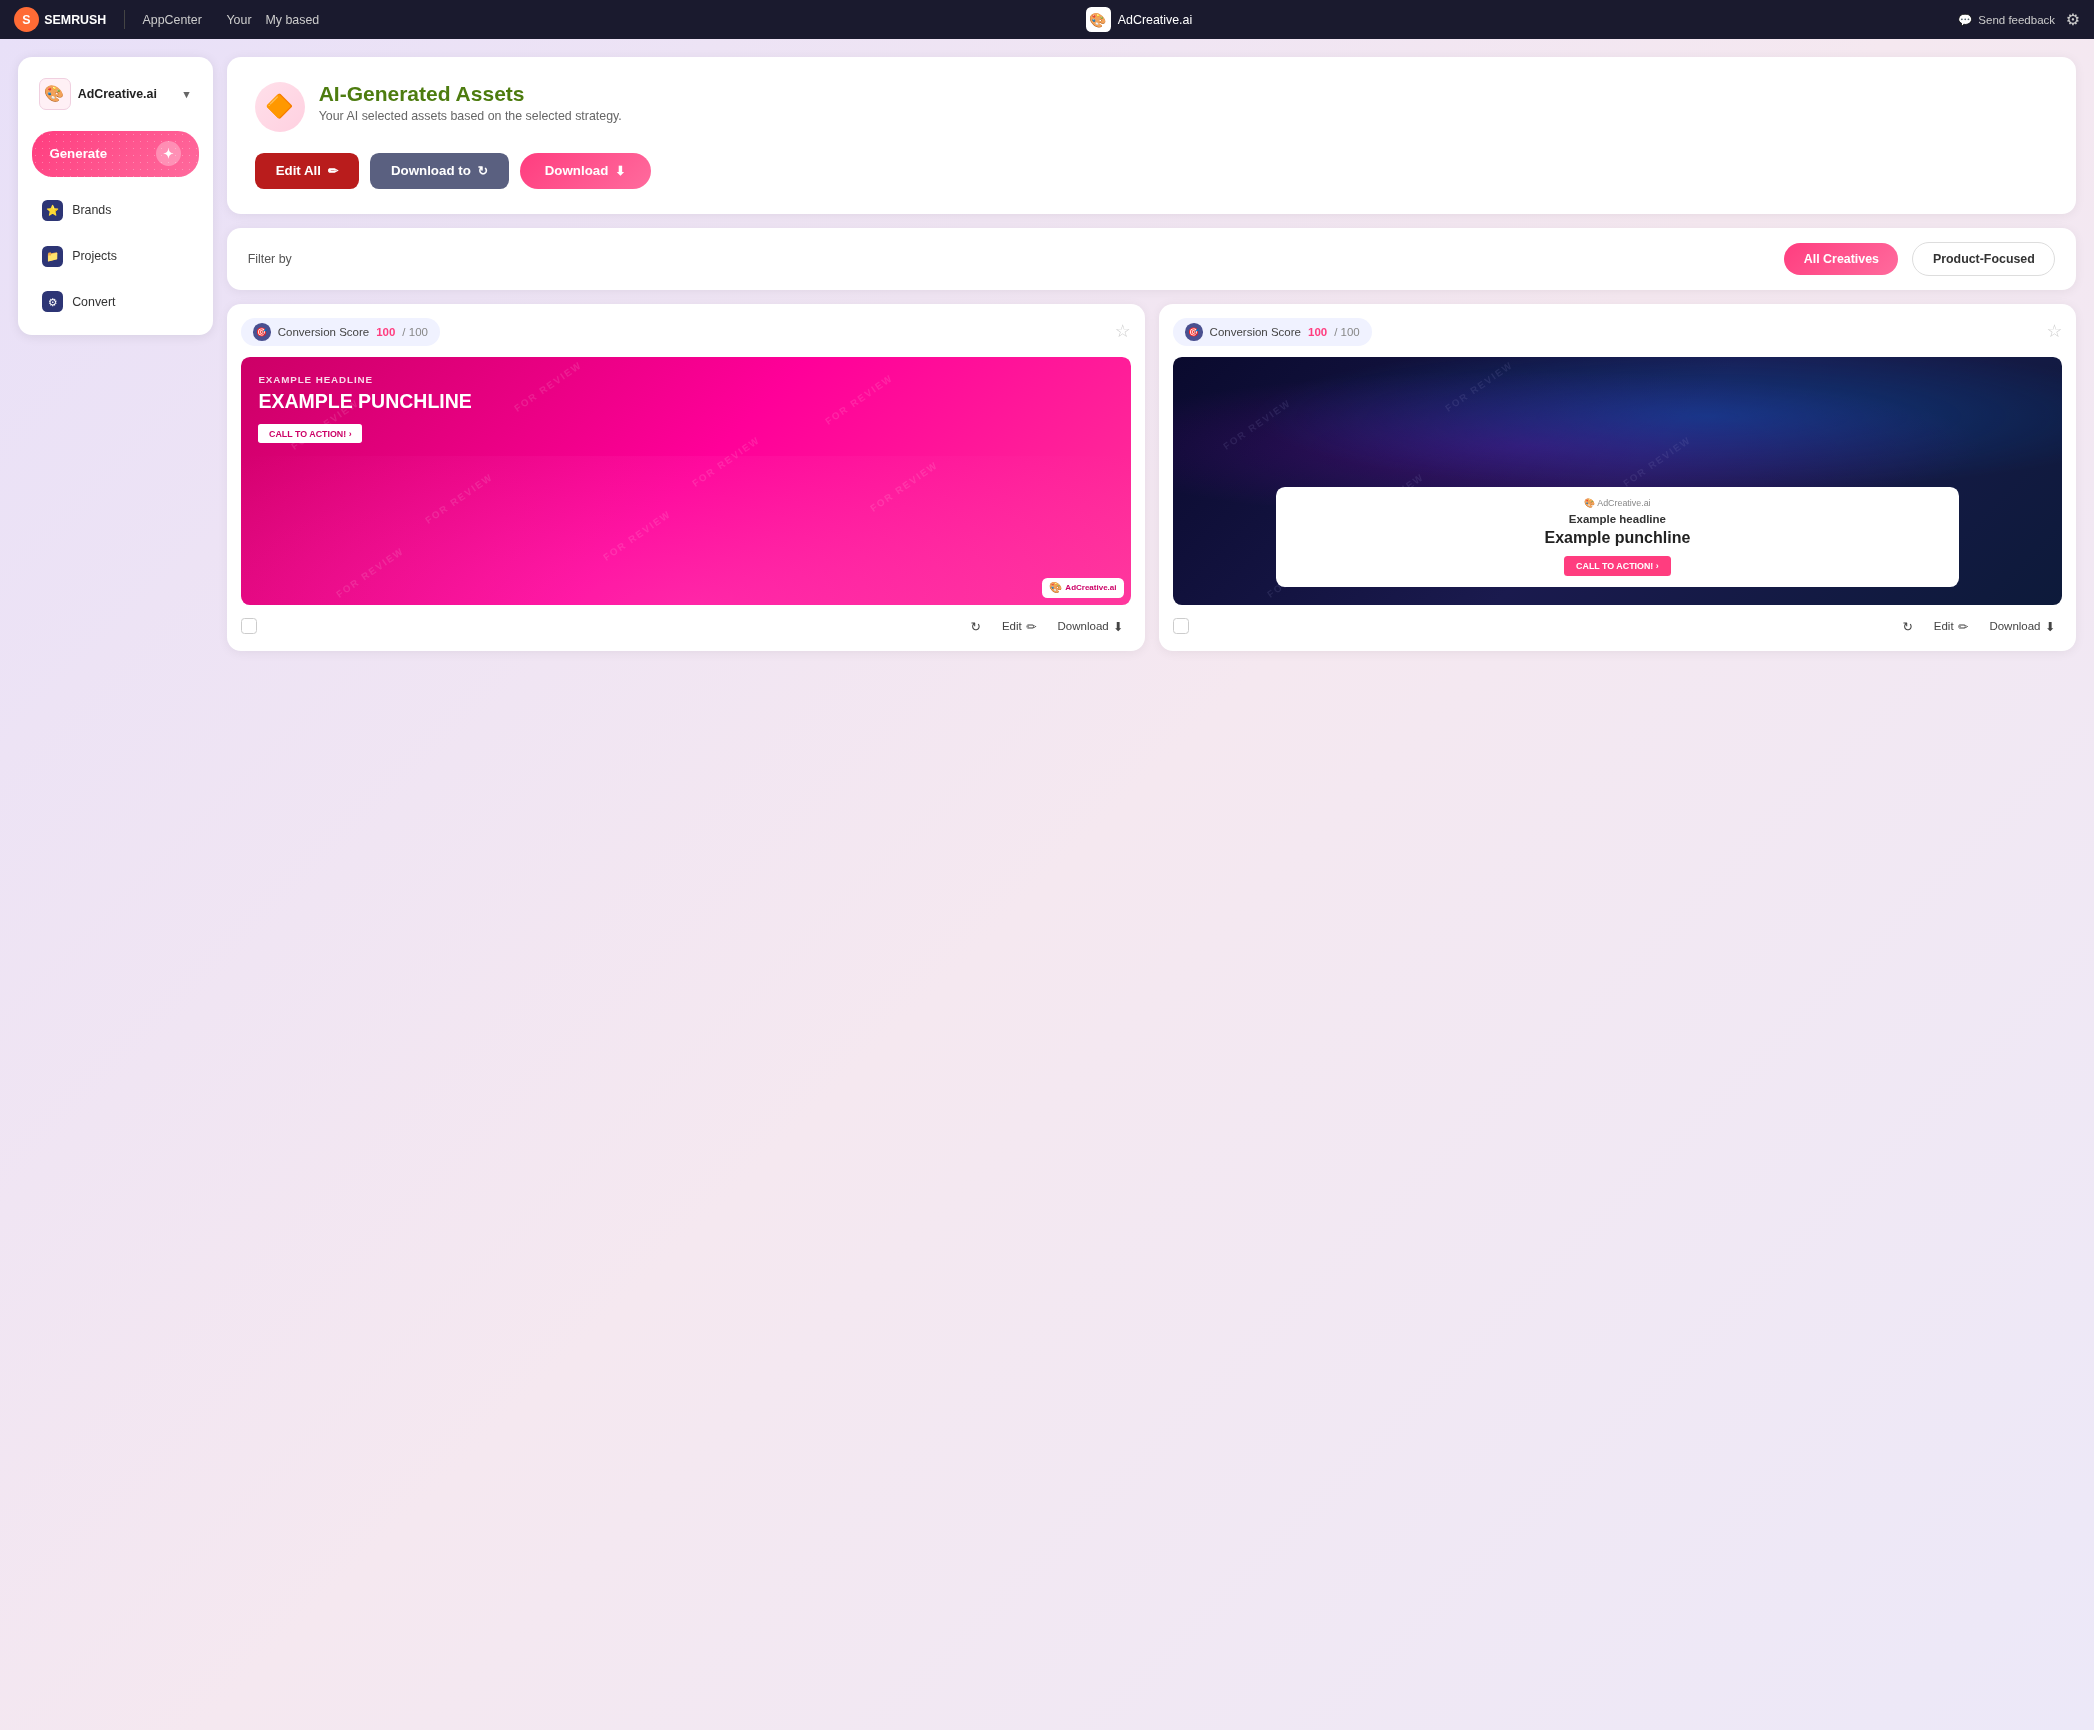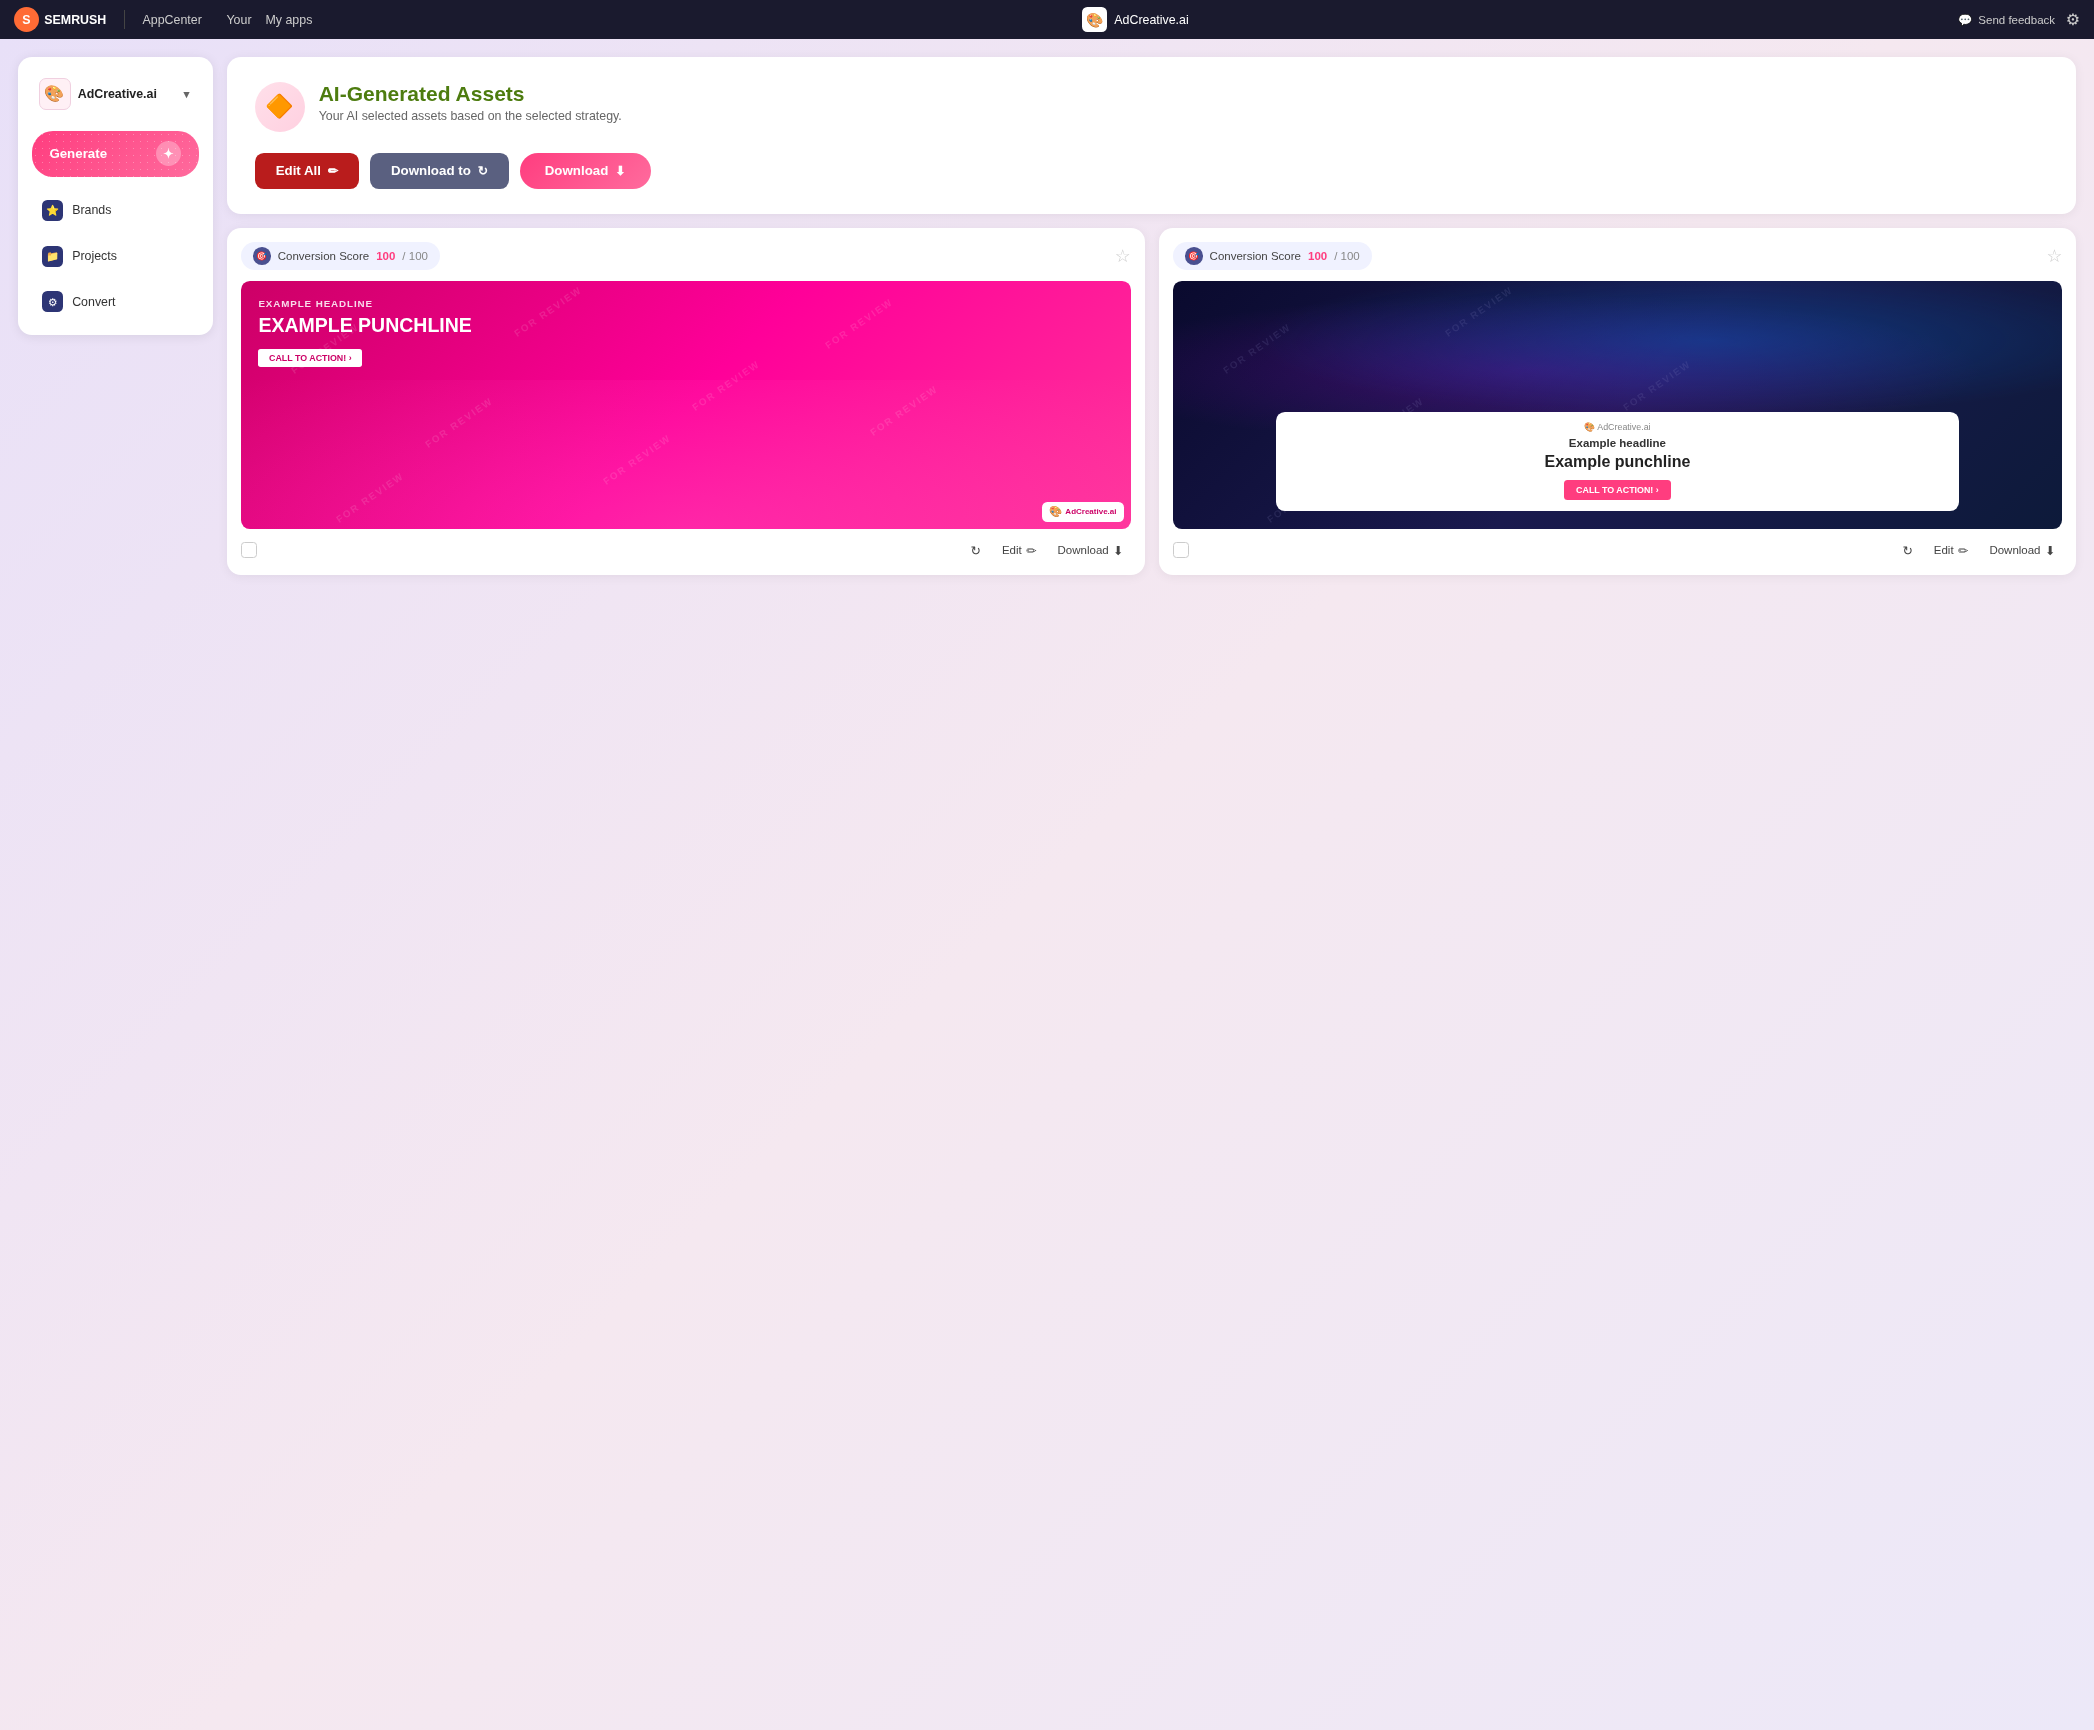--- a/index.html
+++ b/index.html
@@ -577,21 +577,21 @@
 
 <nav class="topnav">
   <div class="semrush-logo">
     <div class="semrush-logo-icon">S</div>
     <span class="semrush-logo-text">SEMRUSH</span>
   </div>
   <div class="divider-v"></div>
   <span class="appcenter-text">AppCenter</span>
   <div class="topnav-links">
     <a class="topnav-link">Your</a>
-    <a class="topnav-link">My apps</a>
+    <a class="topnav-link">My based</a>
   </div>
   <div class="topnav-center">
     <div class="topnav-app-icon">🎨</div>
     <span class="topnav-app-name">AdCreative.ai</span>
   </div>
   <div class="topnav-right">
     <span class="topnav-feedback">
       <span>💬</span>
       <span>Send feedback</span>
     </span>
@@ -647,20 +647,26 @@
           <span>Download to</span>
           <span class="btn-icon">↻</span>
         </button>
         <button class="btn-download-main">
           <span>Download</span>
           <span class="btn-icon">⬇</span>
         </button>
       </div>
     </div>
 
+    <div class="filter-bar">
+      <span class="filter-label">Filter by</span>
+      <div class="filter-spacer"></div>
+      <button class="filter-btn-active">All Creatives</button>
+      <button class="filter-btn-inactive">Product-Focused</button>
+    </div>
 
     <div class="creatives-grid">
 
       <div class="creative-card">
         <div class="creative-card-header">
           <div class="conversion-score">
             <div class="score-icon">🎯</div>
             <span>Conversion Score </span>
             <span class="score-number">100</span>
             <span class="score-max">/ 100</span>

